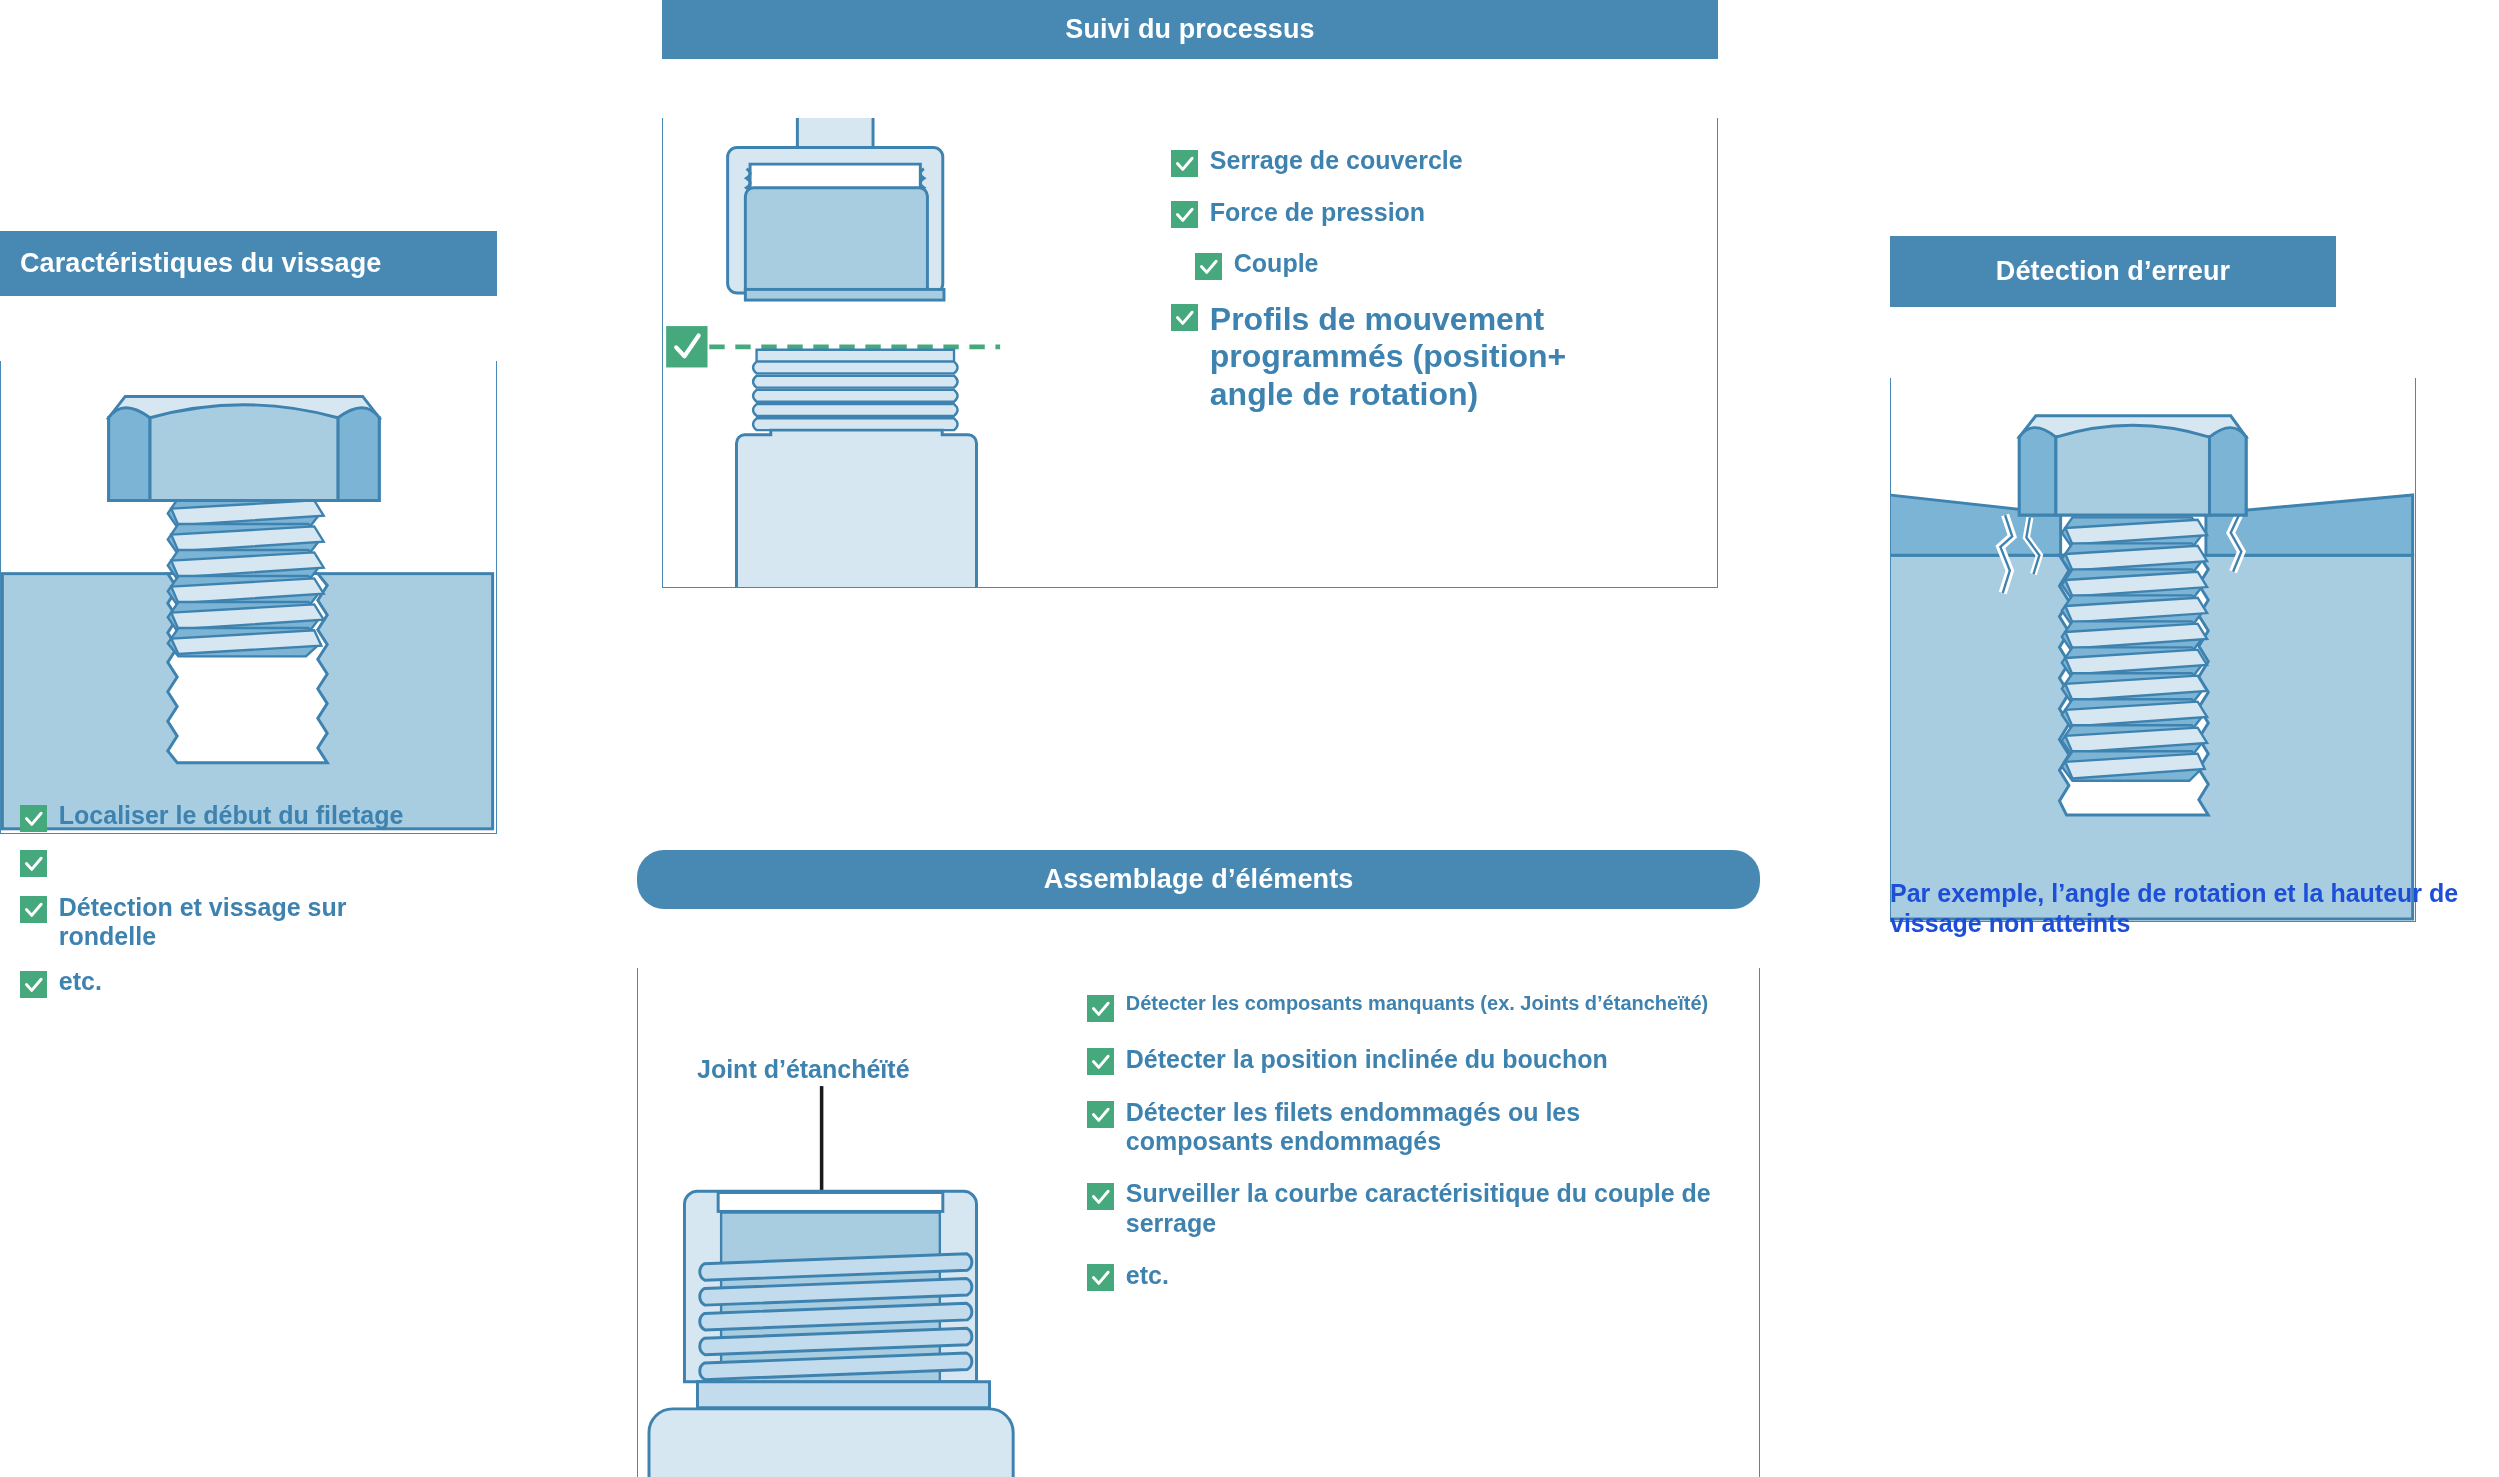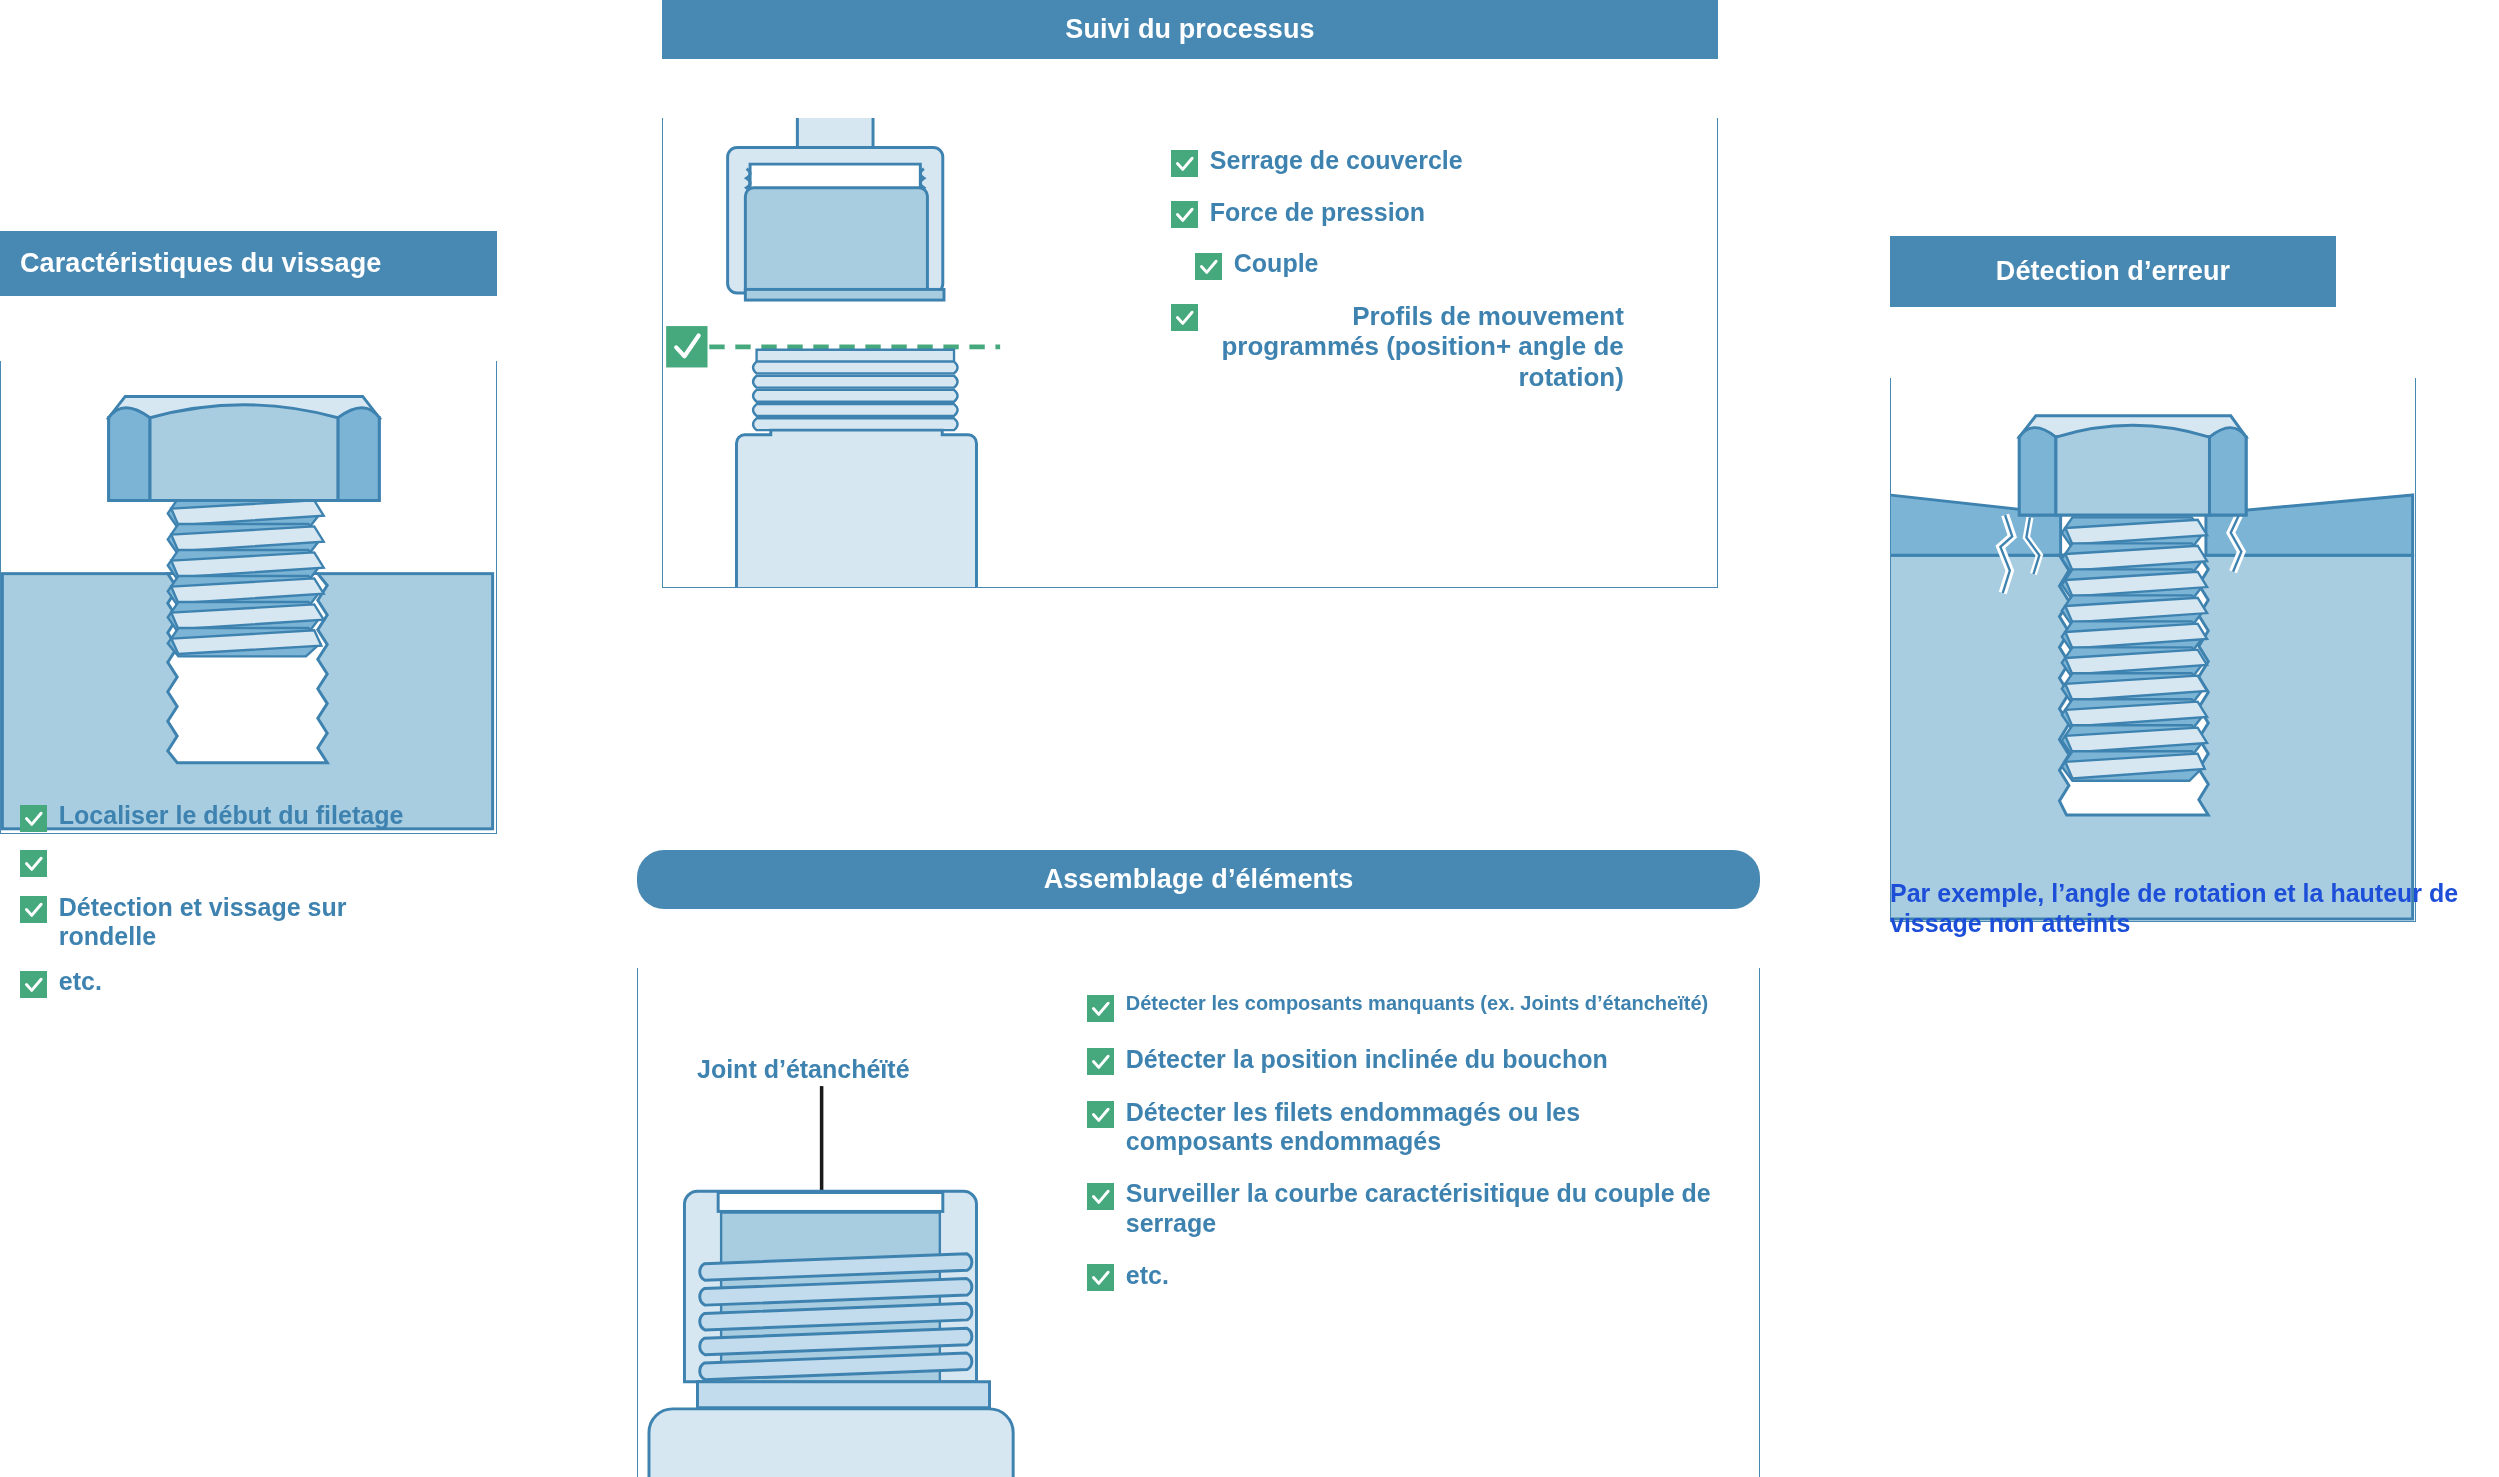--- a/index.html
+++ b/index.html
@@ -170,21 +170,21 @@
             </svg>
         </span>
         <span class="btext" style="font-size:25px;">Couple</span>
       </div>
       <div class="bitem">
         <span class="chk" style="width:27px;height:27px;margin-top:3.5px;">
           <svg viewBox="0 0 46 46">
               <path d="M11 23 L20 33 L36 14" fill="none" stroke="#ffffff" stroke-width="5" stroke-linecap="round" stroke-linejoin="round"></path>
             </svg>
         </span>
-        <span class="btext" style="font-size:26px;max-width:414px;text-align:right;">Profils de mouvement programmés (position+ angle de rotation)</span>
+        <span class="btext" style="font-size:32px;max-width:414px;">Profils de mouvement programmés (position+ angle de rotation)</span>
       </div>
     </div>
   </div>
 </div>
 
 <div class="panel" style="left:637px;top:850px;width:1123px;height:604px;">
   <div class="panel-header" style="left:0;top:0;width:1123px;height:59px;justify-content:center;border-radius:27px;">
     <span class="panel-title" style="font-size:27px;">Assemblage d’éléments</span>
   </div>
   <div class="panel-body" style="left:0;top:59px;width:1123px;height:545px;">

